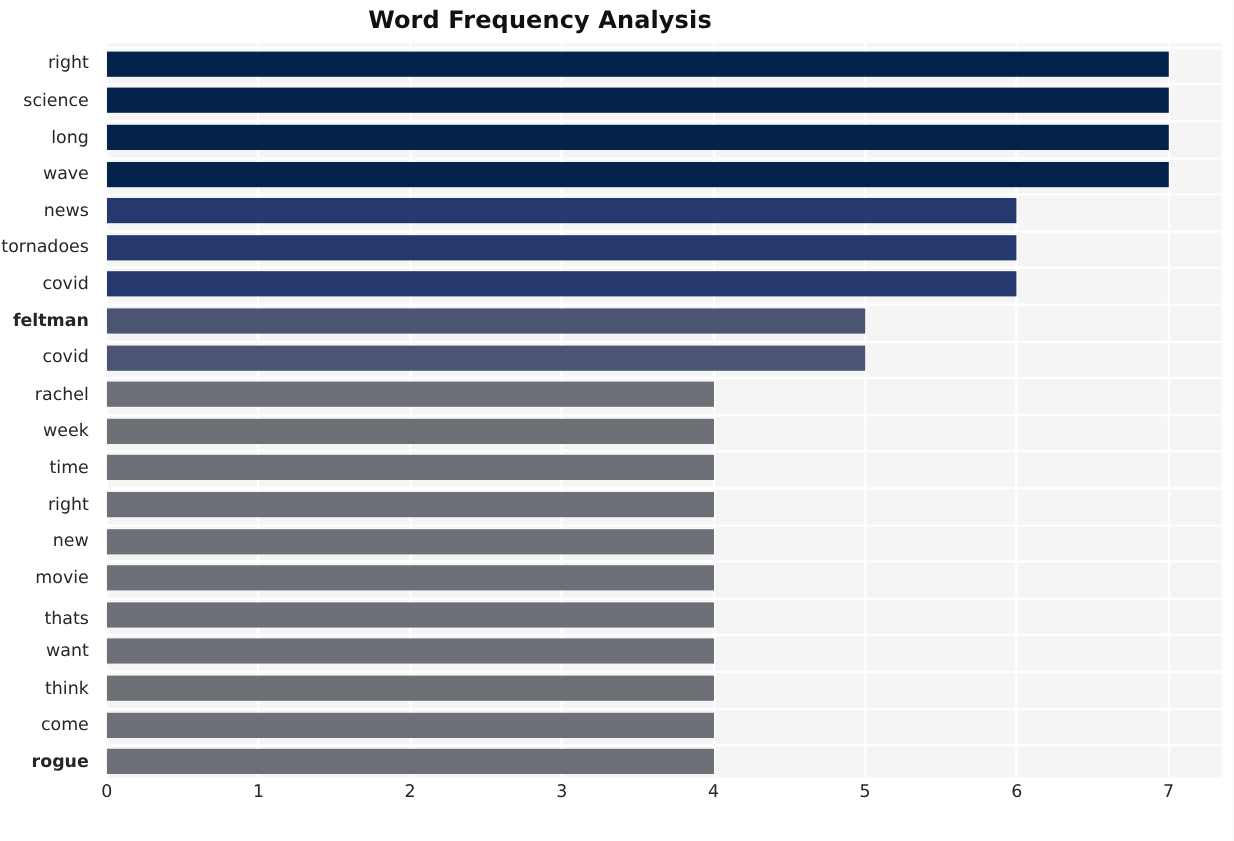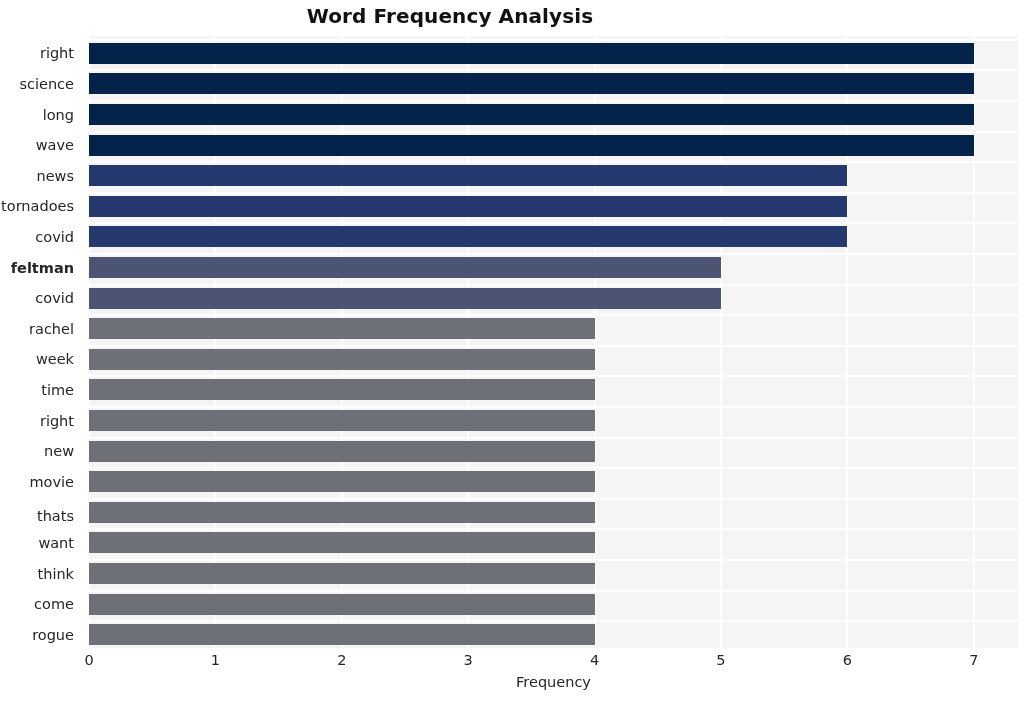--- a/index.html
+++ b/index.html
@@ -186,29 +186,28 @@
       <div class="ylabel" style="top: 292.7px;">rachel</div>
       <div class="ylabel" style="top: 323.3px; margin-left: 32px;">week</div>
       <div class="ylabel" style="top: 353.9px;">time</div>
       <div class="ylabel" style="top: 384.5px;">right</div>
       <div class="ylabel" style="top: 415.1px;">new</div>
       <div class="ylabel" style="top: 445.7px;">movie</div>
       <div class="ylabel" style="top: 480px;">thats</div>
       <div class="ylabel" style="top: 506.9px;">want</div>
       <div class="ylabel" style="top: 537.5px;">think</div>
       <div class="ylabel" style="top: 568.1px;">come</div>
-      <div class="ylabel" style="top: 598.7px;">rogue</div>
+      <div class="ylabel" style="top: 598.7px; font-weight: bold;">rogue</div>
     </div>
 
   <div id="xticks-layer">
       <div class="xtick" style="left: 89px;">0</div>
       <div class="xtick" style="left: 215.395px;">1</div>
       <div class="xtick" style="left: 341.789px;">2</div>
       <div class="xtick" style="left: 468.184px;">3</div>
       <div class="xtick" style="left: 594.578px;">4</div>
       <div class="xtick" style="left: 720.973px;">5</div>
       <div class="xtick" style="left: 847.367px;">6</div>
       <div class="xtick" style="left: 973.762px;">7</div>
     </div>
 
-  <div class="xaxis-title">Frequency</div>
 
 </div>
 
 </body></html>

